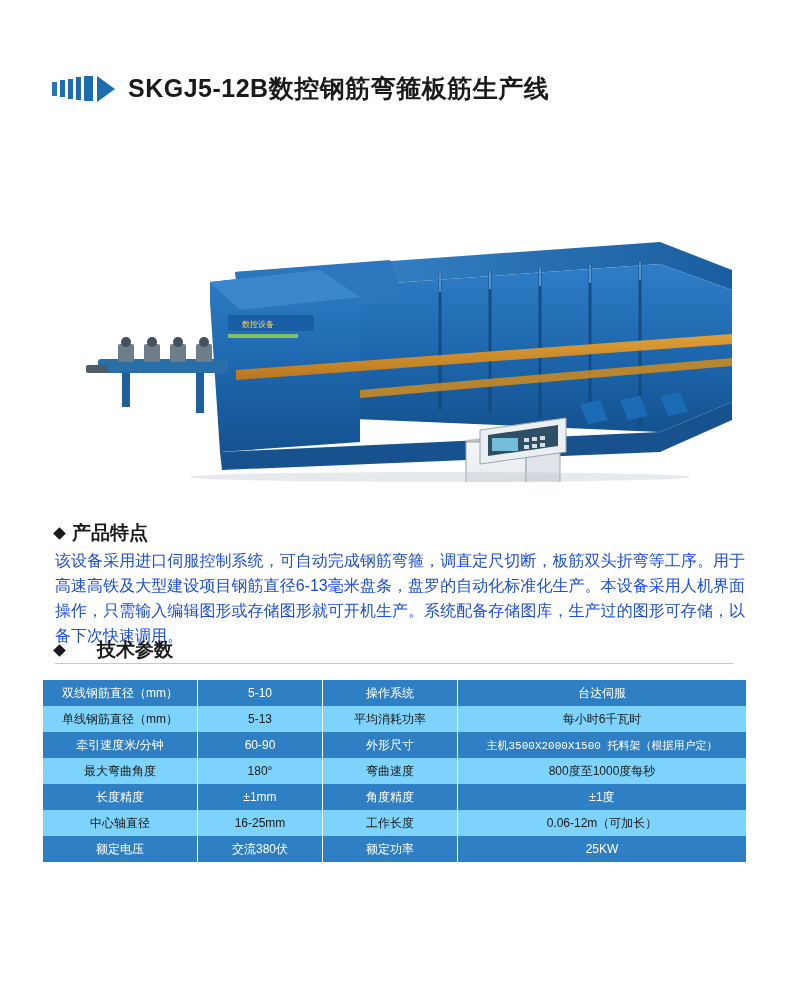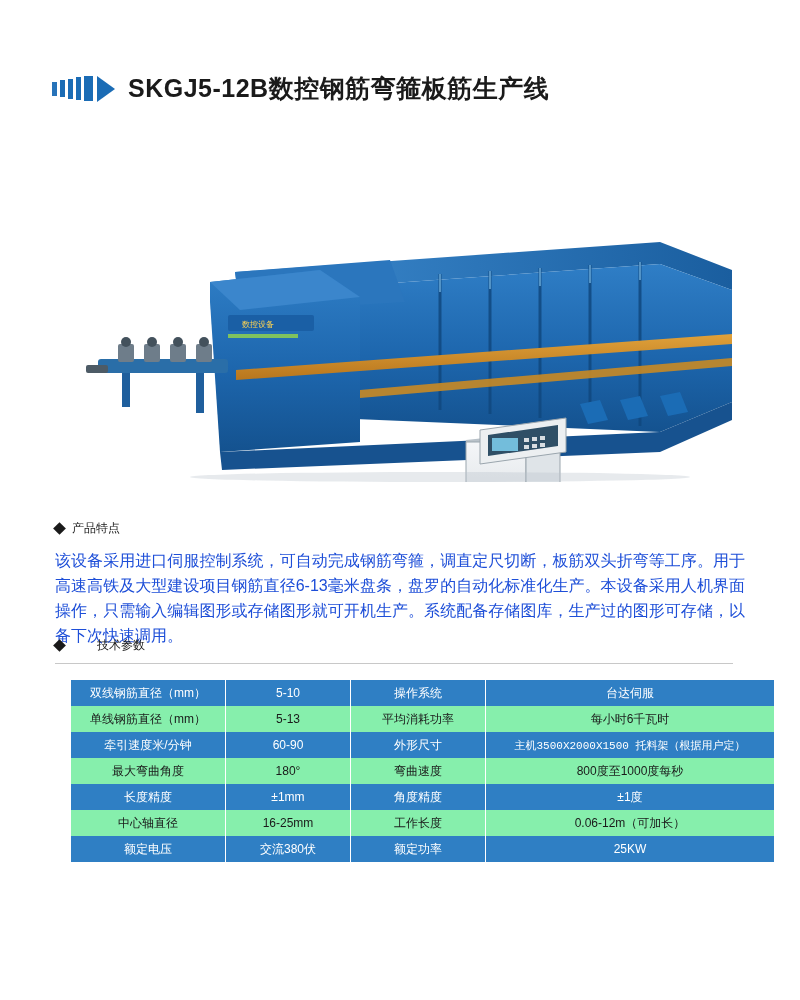--- a/index.html
+++ b/index.html
@@ -69,22 +69,22 @@
     width: 690px;
     height: 330px;
   }
 
   
   .section-heading {
     position: absolute;
     display: flex;
     align-items: center;
     gap: 8px;
-    font-size: 12px;
-    font-weight: normal;
+    font-size: 19px;
+    font-weight: bold;
     color: #1a1a1a;
   }
   .diamond {
     display: inline-block;
     width: 9px;
     height: 9px;
     background: #1a1a1a;
     transform: rotate(45deg);
   }
   #features-heading { left: 55px; top: 520px; }
@@ -106,41 +106,41 @@
     width: 690px;
     font-size: 16px;
     line-height: 25px;
     color: #1d4ed8;
     text-align: justify;
   }
 
   
   .spec-table {
     position: absolute;
-    left: 71px;
+    left: 43px;
     top: 680px;
     width: 684px;
     border-collapse: collapse;
     table-layout: fixed;
   }
   .spec-table td {
     height: 26px;
     font-size: 12px;
     text-align: center;
     vertical-align: middle;
     padding: 0 2px;
     border-right: 1px solid #ffffff;
   }
   .spec-table td:last-child { border-right: none; }
   .spec-table tr.odd td {
     background: #2f7fc4;
     color: #ffffff;
   }
   .spec-table tr.even td {
-    background: #86efac;
+    background: #7dd3fc;
     color: #1a1a1a;
   }
   .col-label { width: 150px; }
   .col-value { width: 120px; }
   .col-label2 { width: 130px; }
   .col-value2 { width: 284px; }
   .spec-table td.small { font-size: 11px; font-family: Liberation Mono, monospace; }
 </style>
 </head>
 <body>

